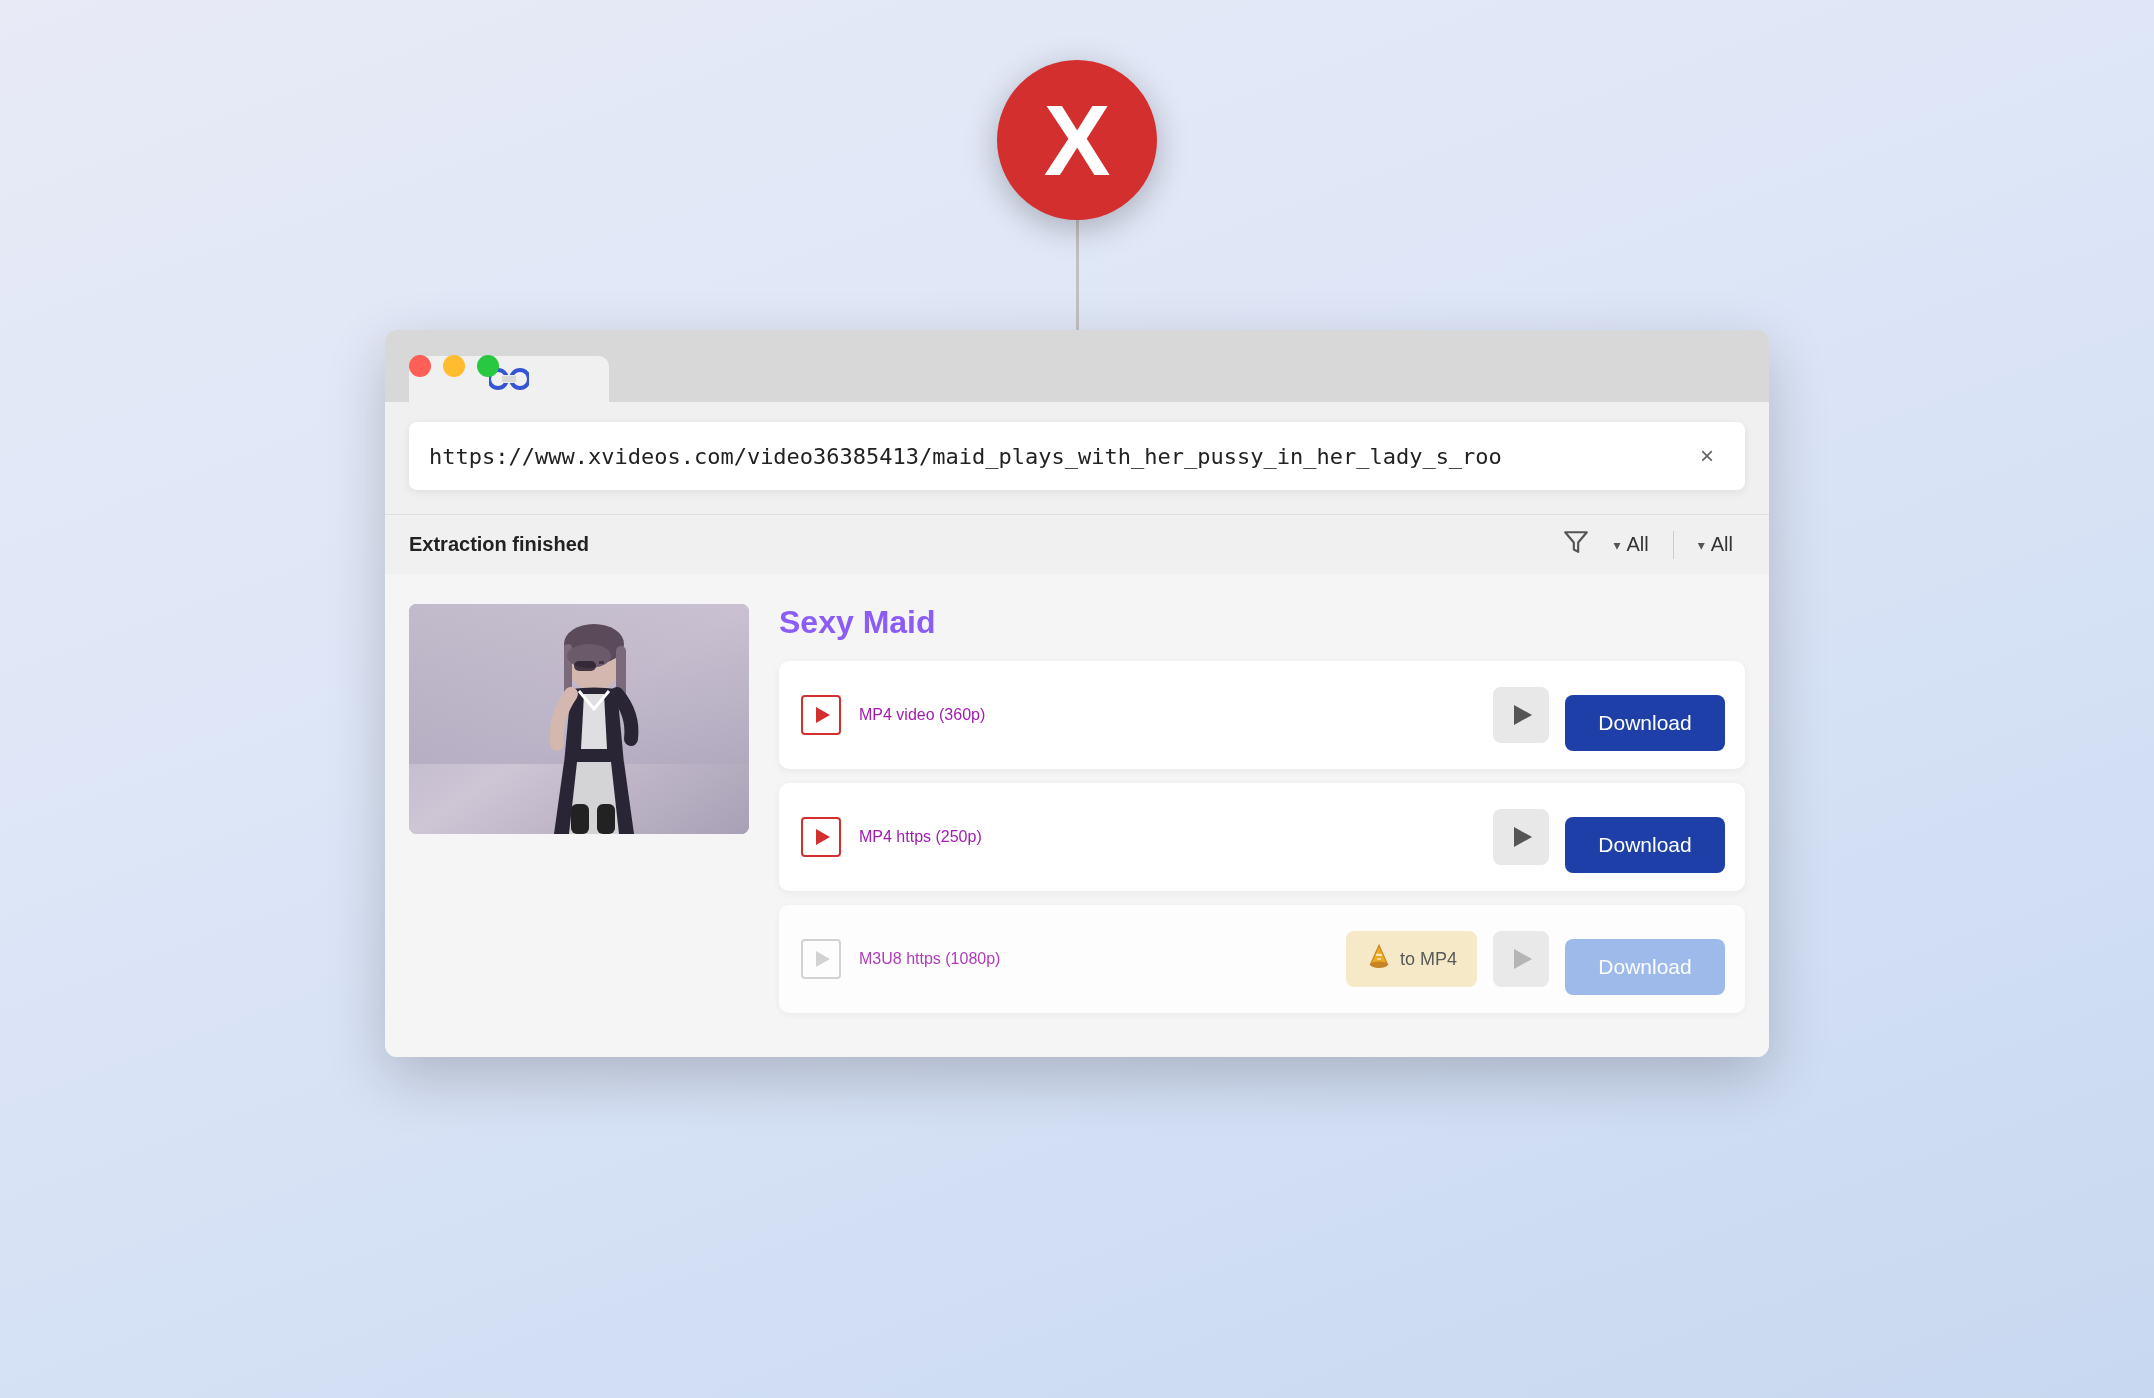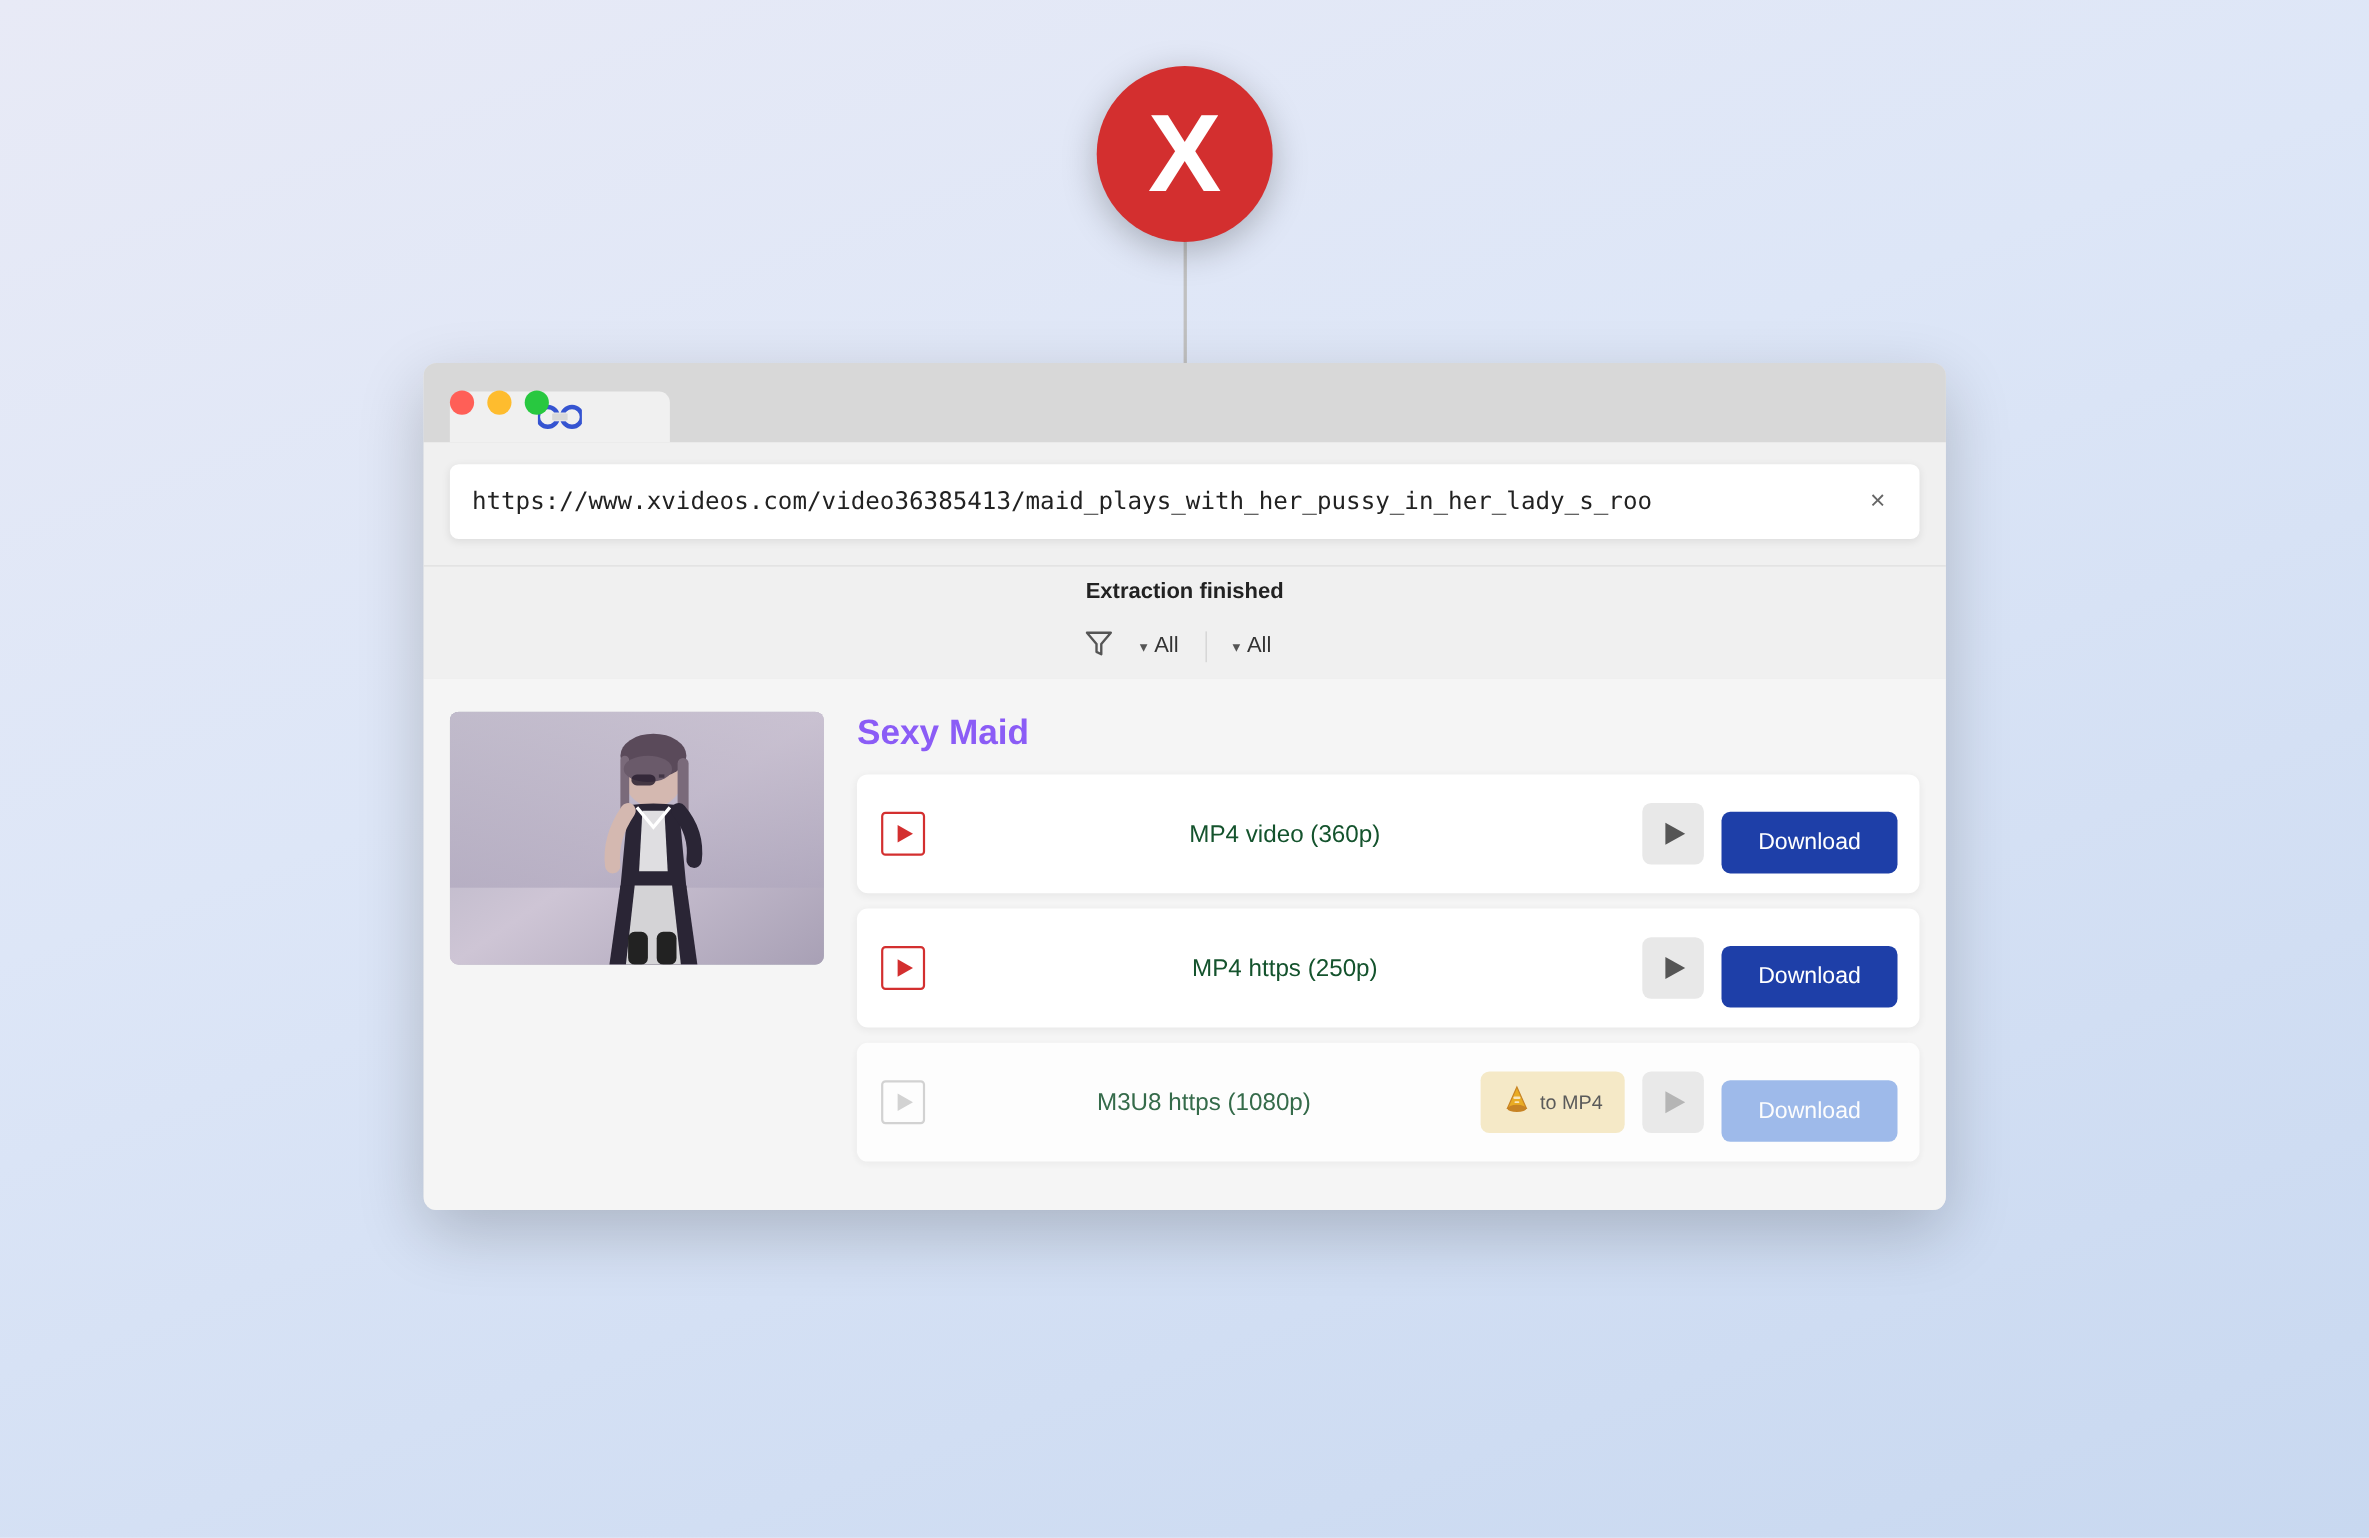--- a/index.html
+++ b/index.html
@@ -154,21 +154,20 @@
     }
 
     
     .filter-bar {
       background: #f0f0f0;
       padding: 12px 24px;
       display: flex;
       align-items: center;
       gap: 20px;
       border-top: 1px solid #ddd;
-      flex-direction: column;
     }
 
     .extraction-status {
       font-size: 20px;
       font-weight: 700;
       color: #222;
       flex: 1;
     }
 
     .filter-controls {
@@ -294,24 +293,23 @@
       border-left: 14px solid #d32f2f;
       margin-left: 3px;
     }
 
     .play-triangle.faded {
       border-left-color: #ccc;
     }
 
     .format-label {
       flex: 1;
-      font-size: 22px;
-      color: #14532d;
+      font-size: 16px;
+      color: #a21caf;
       font-weight: 500;
-      text-align: center;
     }
 
     .preview-btn {
       width: 56px;
       height: 56px;
       background: #e8e8e8;
       border-radius: 8px;
       border: none;
       display: flex;
       align-items: center;

